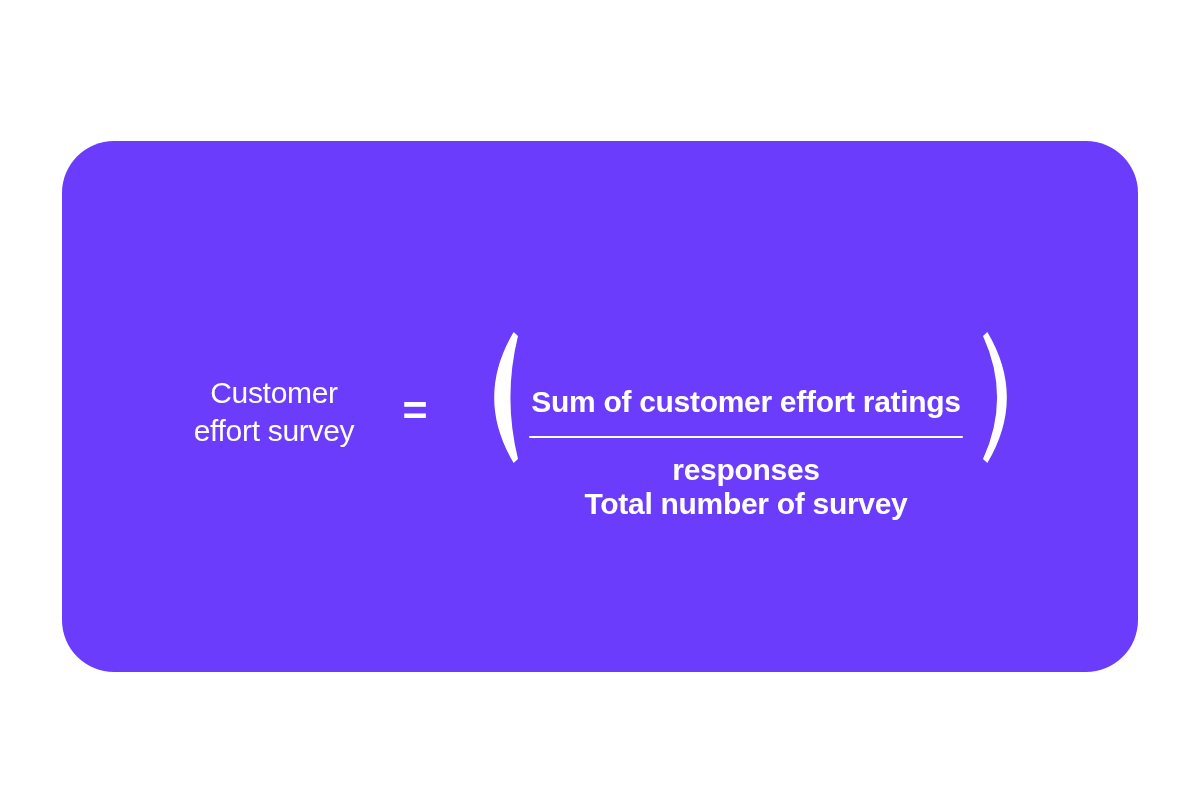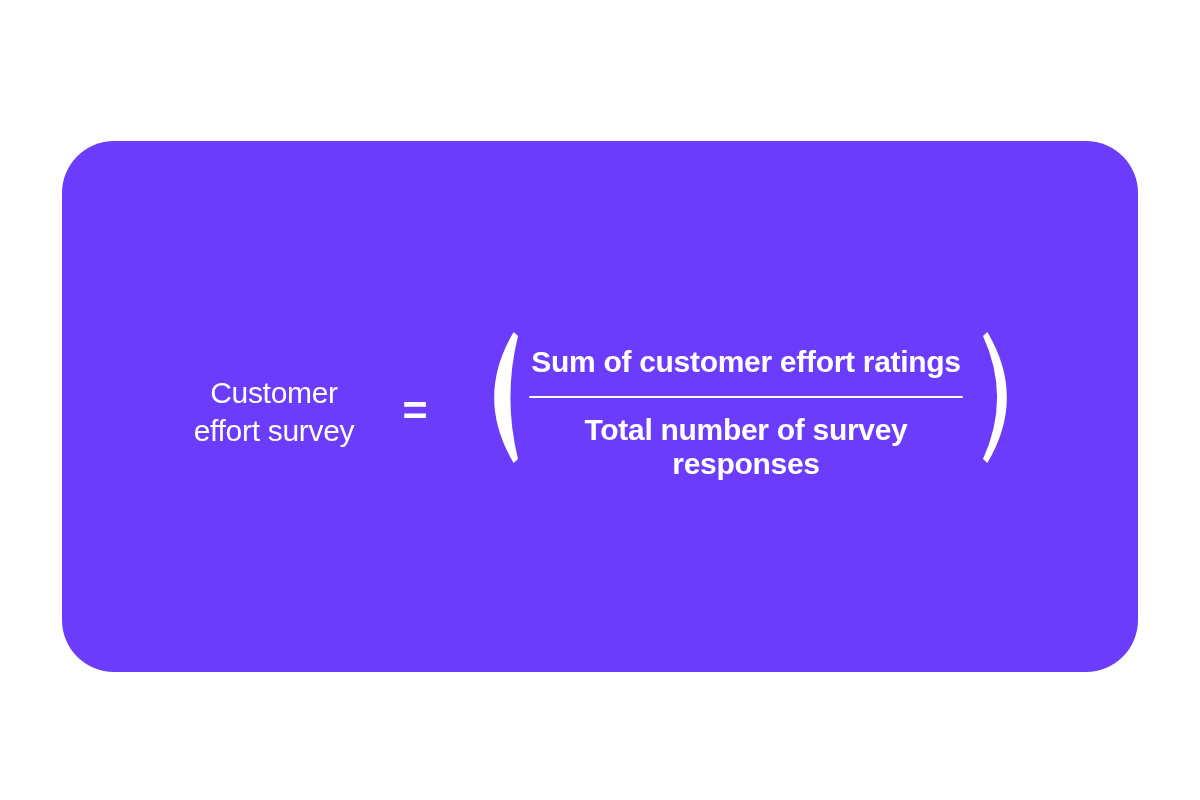--- a/index.html
+++ b/index.html
@@ -61,20 +61,21 @@
     width: 434px;
     text-align: center;
     color: var(--text, #FFFFFF);
     font-weight: bold;
     font-size: 30px;
     letter-spacing: -0.3px;
   }
   .numerator {
     line-height: 40px;
     white-space: nowrap;
+    margin-top: 40px;
   }
   .frac-divider {
     height: 2px;
     width: 100%;
     background: var(--text, #FFFFFF);
     border-radius: 1px;
     margin: 14px 0 15px 0;
   }
   .denominator {
     line-height: 34px;
@@ -93,22 +94,22 @@
   <div class="equals">=</div>
 
   <svg class="paren paren-left" viewBox="0 0 24 131" preserveAspectRatio="none" aria-hidden="true">
     <path d="M20 0 Q-16 65.5 20 131 L24 127 Q10 65.5 24 4 Z" fill="#FFFFFF"></path>
   </svg>
 
   <div class="fraction">
     <div class="numerator">Sum of customer effort ratings</div>
     <div class="frac-divider"></div>
     <div class="denominator">
+      <div>responses</div>
       <div>Total number of survey</div>
-      <div>responses</div>
     </div>
   </div>
 
   <svg class="paren paren-right" viewBox="0 0 24 131" preserveAspectRatio="none" aria-hidden="true">
     <path d="M4 0 Q40 65.5 4 131 L0 127 Q26 65.5 0 4 Z" fill="#FFFFFF"></path>
   </svg>
 
 </div>
 
 </body></html>

